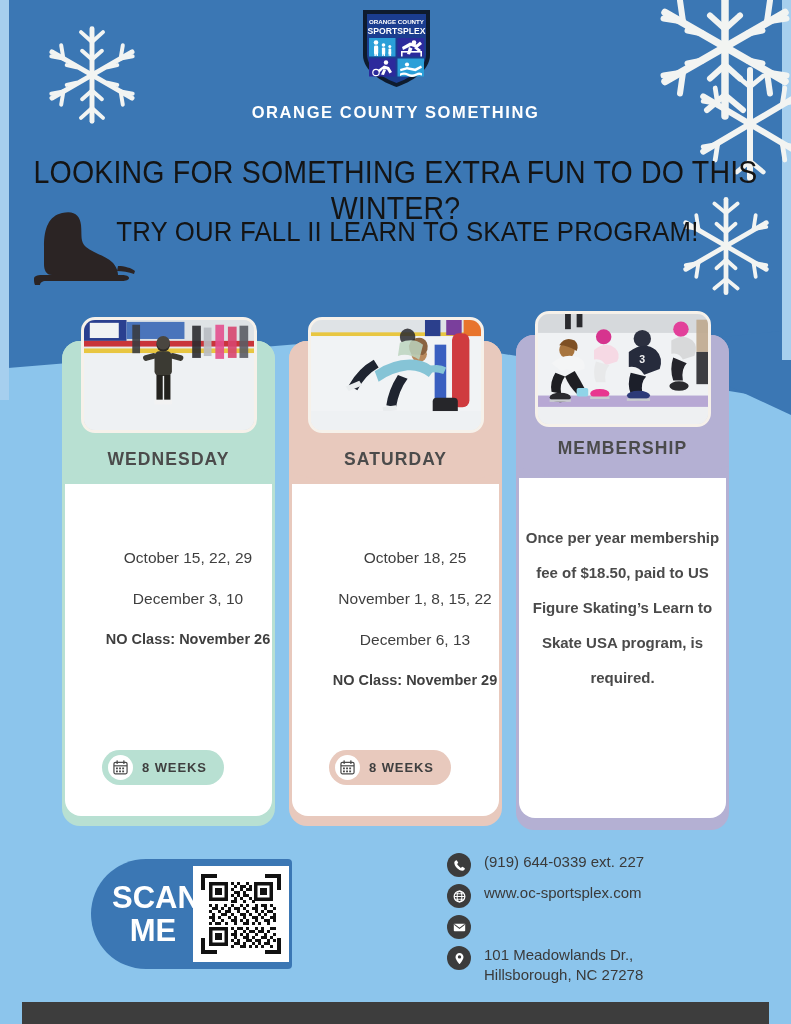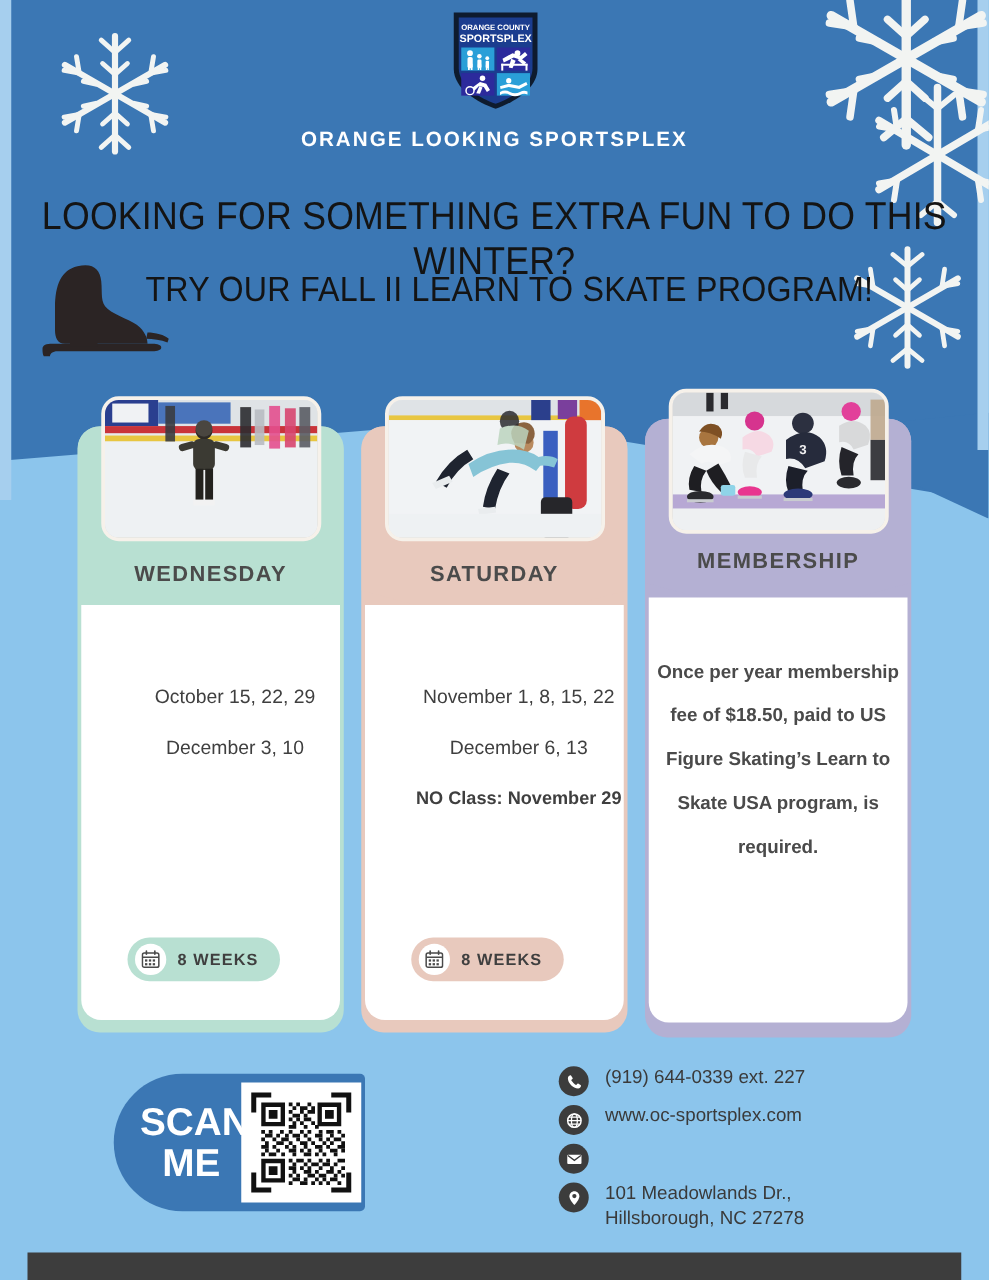--- a/index.html
+++ b/index.html
@@ -329,21 +329,21 @@
 
       <g fill="#ffffff">
         <circle cx="48" cy="57.5" r="2.1"></circle>
         <path d="M41 62 L48 60 L56 61.5 L62 58.5 L63 60.8 L56.5 64.2 L48 62.6 L41.5 64.2 Z"></path>
         <path d="M41 66.5 q4 -2.2 8 0 q4 2.2 8 0 q3 -1.6 6 -0.3 l0 2.3 q-3 -1.2 -6 0.4 q-4 2.2 -8 0 q-4 -2.2 -8 0 Z"></path>
       </g>
     </g>
   </svg>
 </div>
 
-<div class="brand">ORANGE LOOKING SPORTSPLEX</div>
+<div class="brand">ORANGE COUNTY SOMETHING</div>
 
 <div class="skate-icon">
   <svg viewBox="0 0 118 88">
     <path d="M22 40 C22 22 27 10 40 7 C52 4 58 9 59 19 C60 29 58 36 64 41 C71 47 84 50 90 56 C95 61 96 66 96 69 L30 69 C24 69 22 64 22 58 Z" fill="#2b2424"></path>
     <path d="M12 73 C12 70 15 69 20 69 L100 69 C104 69 107 70 107 72 C107 74 104 75 100 75 L24 75 C20 75 18 77 18 79 L13 79 C12 77 12 75 12 73 Z" fill="#2b2424"></path>
     <path d="M96 60 C102 60 110 62 113 65 L112 68 C107 66 100 65 95 65 Z" fill="#2b2424"></path>
     <rect x="34" y="66" width="22" height="5" fill="#2b2424"></rect>
   </svg>
 </div>
 <div class="headline1">LOOKING FOR SOMETHING EXTRA FUN TO DO THIS WINTER?</div>
@@ -383,20 +383,21 @@
           <rect x="149" y="7" width="9" height="33" fill="#d8456f"></rect>
           <rect x="161" y="6" width="9" height="34" fill="#5a5c64"></rect>
           <rect x="50" y="5" width="8" height="30" fill="#3a3c42"></rect>
         </g>
       </svg>
     </div>
     <div class="card-title">WEDNESDAY</div>
     <div class="card-dates">
       <div class="date-line">October 15, 22, 29</div>
       <div class="date-line">December 3, 10</div>
+      <div class="date-line bold">NO Class: November 26</div>
     </div>
     <div class="badge" style="background:#b8e0d2">
       <span class="badge-circle">
         <svg width="15" height="15" viewBox="0 0 16 16">
           <rect x="1" y="2.6" width="14" height="12.2" rx="1.6" fill="none" stroke="#4a4a4a" stroke-width="1.3"></rect>
           <line x1="1" y1="6.2" x2="15" y2="6.2" stroke="#4a4a4a" stroke-width="1.3"></line>
           <line x1="4.4" y1="0.9" x2="4.4" y2="3.6" stroke="#4a4a4a" stroke-width="1.4" stroke-linecap="round"></line>
           <line x1="11.6" y1="0.9" x2="11.6" y2="3.6" stroke="#4a4a4a" stroke-width="1.4" stroke-linecap="round"></line>
           <rect x="3.2" y="8" width="2" height="1.9" fill="#4a4a4a"></rect>
           <rect x="6.5" y="8" width="2" height="1.9" fill="#4a4a4a"></rect>
@@ -438,20 +439,21 @@
         <g opacity="0.85">
           <ellipse cx="100" cy="18" rx="8" ry="9" fill="#2b2b2f"></ellipse>
           <path d="M92 24 q14 -6 24 2 l-4 16 q-12 -8 -22 -4 Z" fill="#bcd4bf"></path>
         </g>
         <rect x="126" y="82" width="26" height="34" rx="4" fill="#26262a"></rect>
         <rect y="96" width="176" height="20" fill="#eef1f3"></rect>
       </svg>
     </div>
     <div class="card-title">SATURDAY</div>
     <div class="card-dates">
+      <div class="date-line">October 18, 25</div>
       <div class="date-line">November 1, 8, 15, 22</div>
       <div class="date-line">December 6, 13</div>
       <div class="date-line bold">NO Class: November 29</div>
     </div>
     <div class="badge" style="background:#e8c9bd">
       <span class="badge-circle">
         <svg width="15" height="15" viewBox="0 0 16 16">
           <rect x="1" y="2.6" width="14" height="12.2" rx="1.6" fill="none" stroke="#4a4a4a" stroke-width="1.3"></rect>
           <line x1="1" y1="6.2" x2="15" y2="6.2" stroke="#4a4a4a" stroke-width="1.3"></line>
           <line x1="4.4" y1="0.9" x2="4.4" y2="3.6" stroke="#4a4a4a" stroke-width="1.4" stroke-linecap="round"></line>

